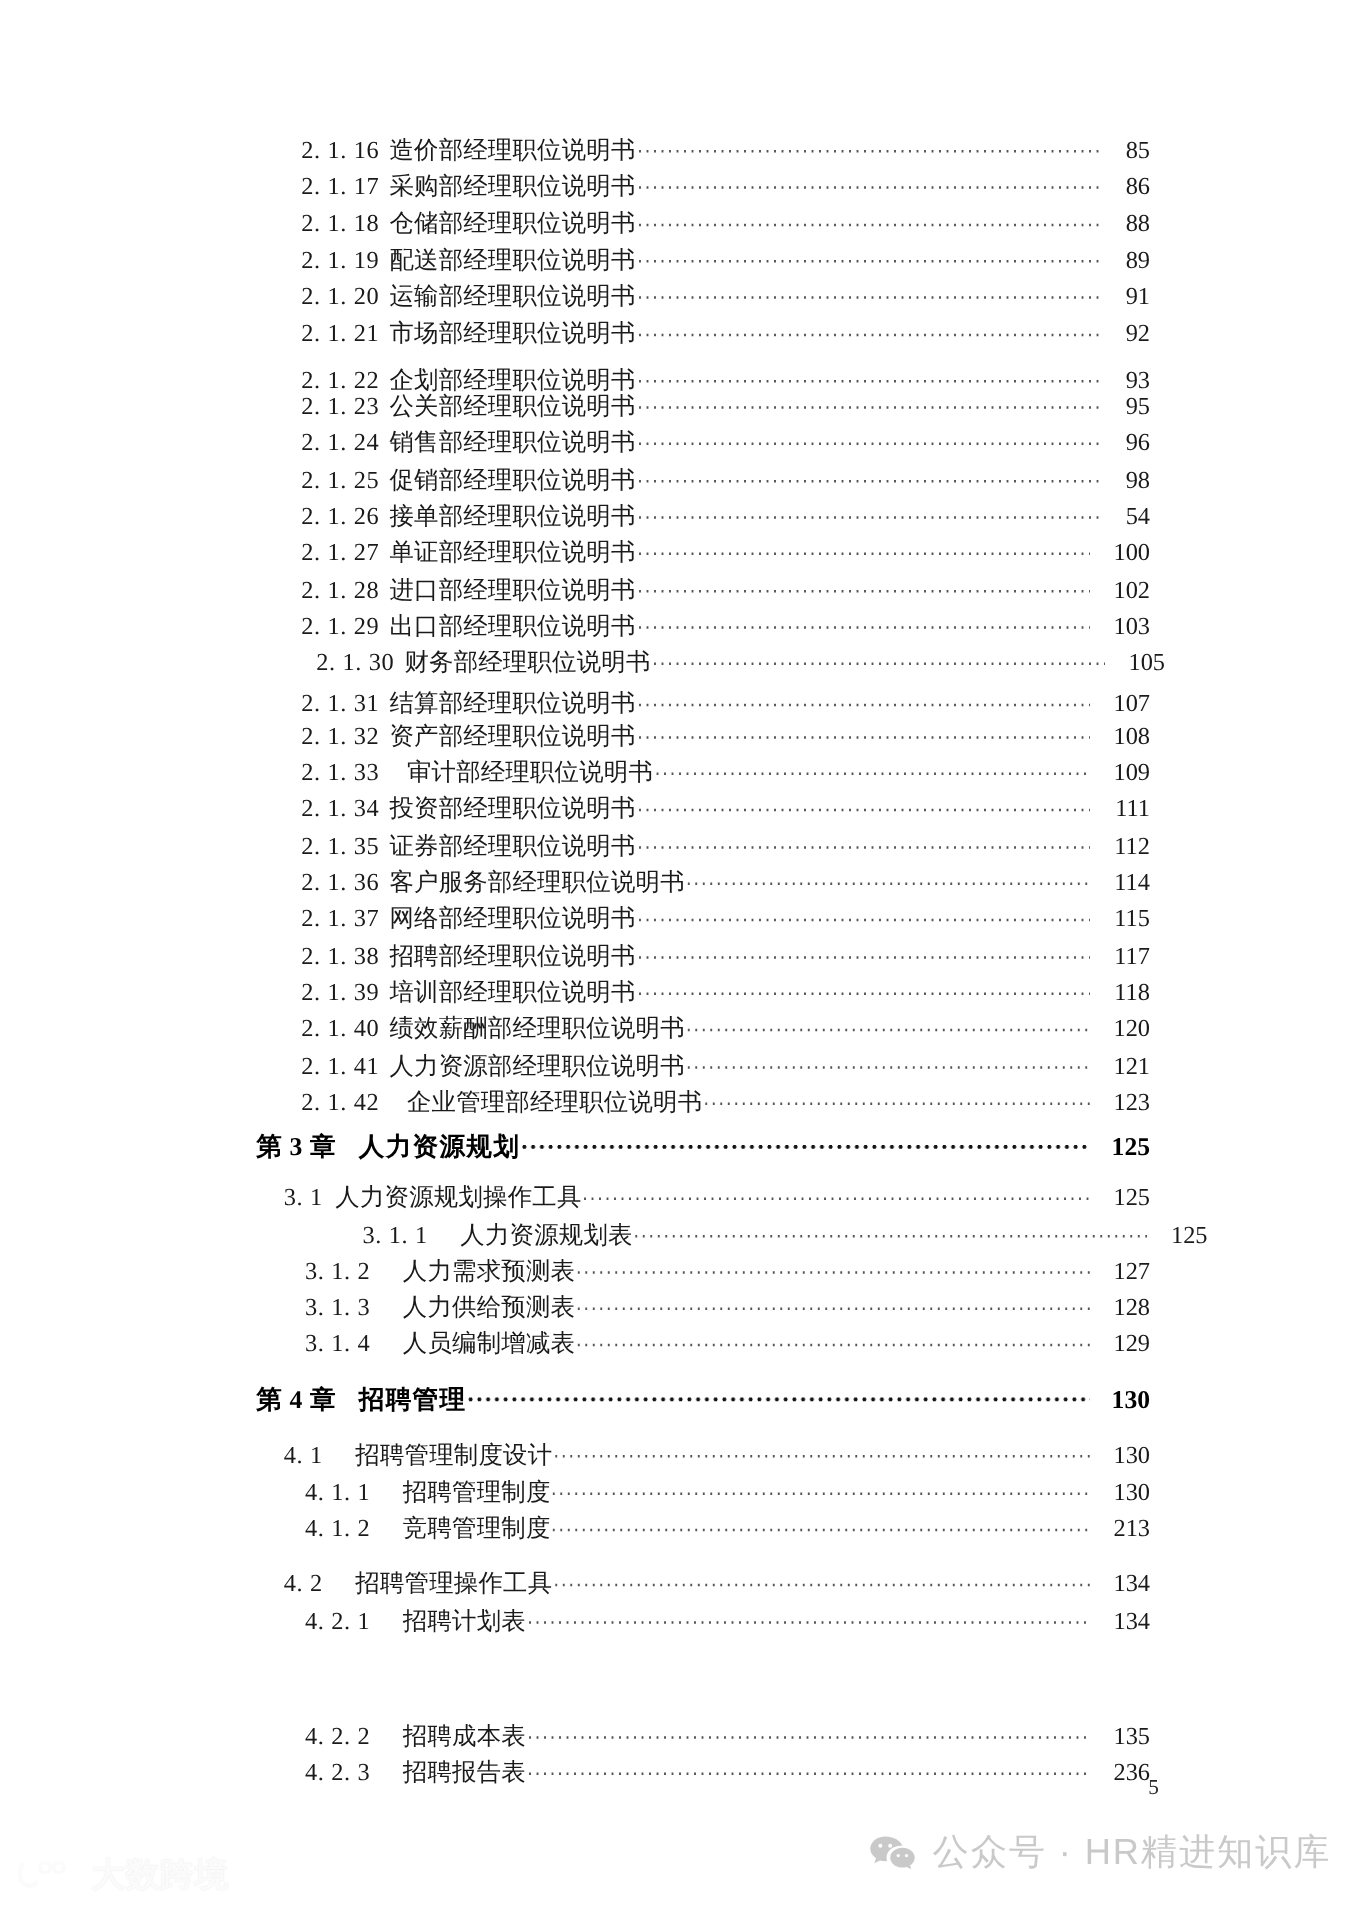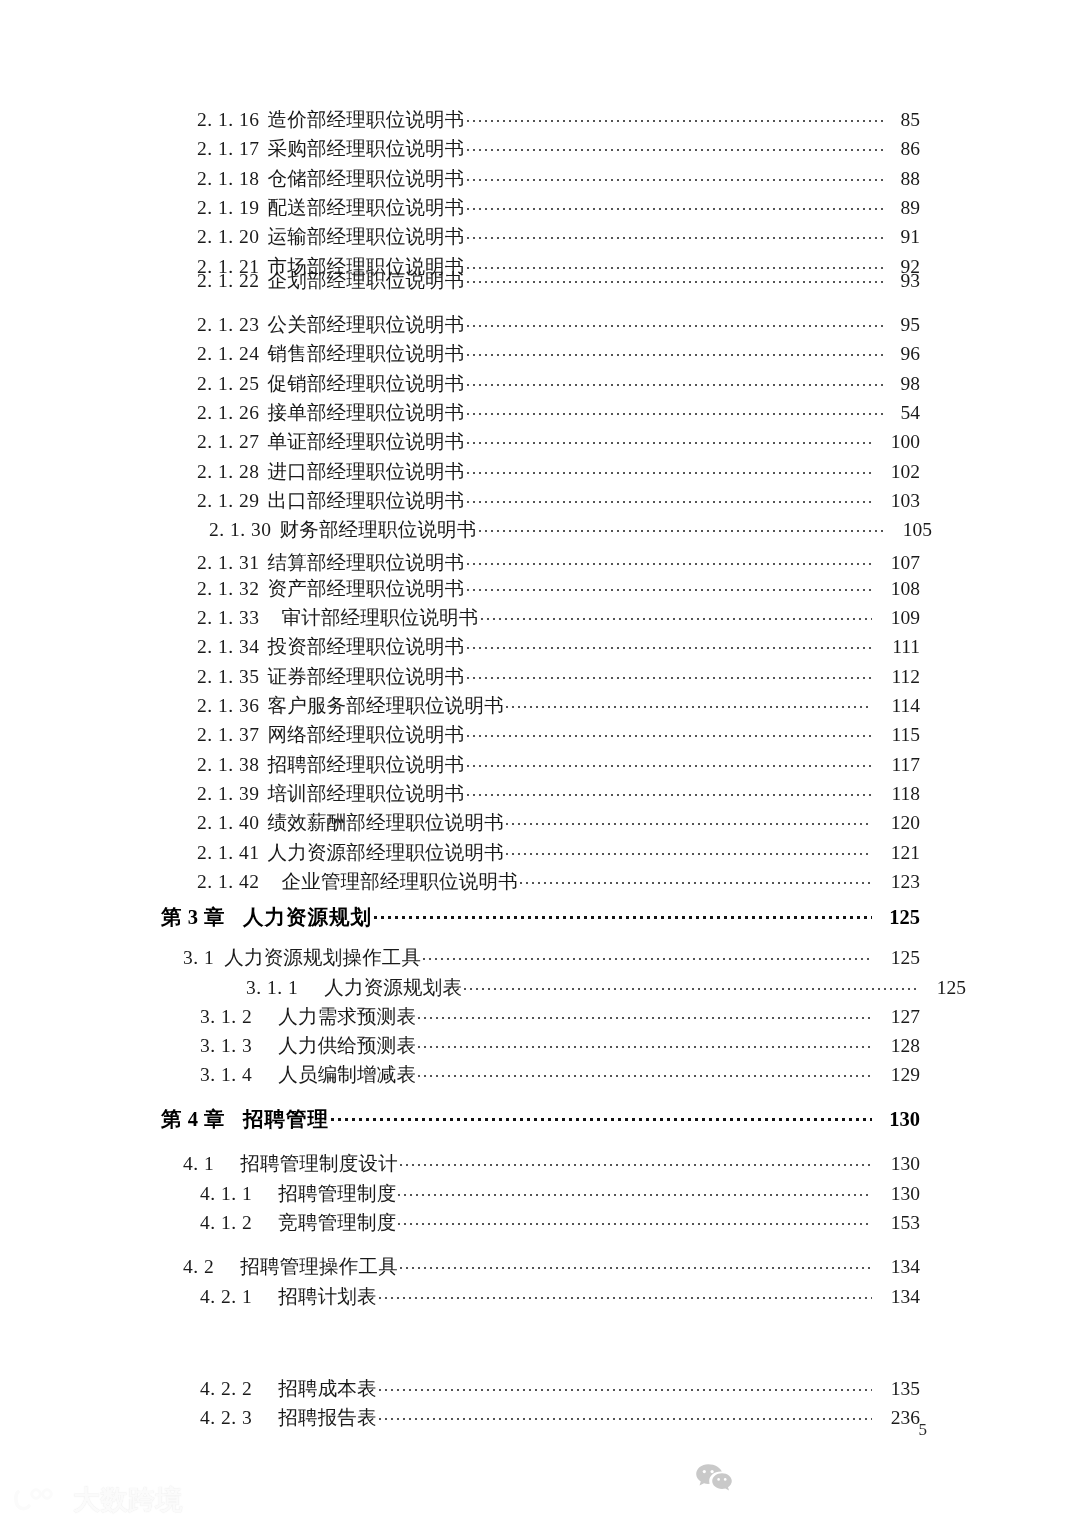--- a/index.html
+++ b/index.html
@@ -44,20 +44,21 @@
     white-space: nowrap;
   }
 
   .toc-row .num {
     display: inline-block;
     flex: 0 0 auto;
     font-family: "Liberation Serif", "DejaVu Serif", serif;
     font-size: 19.5px;
     letter-spacing: 0.5px;
     color: #1a1a1a;
+    margin-left: 44px;
   }
 
   .toc-row .title {
     flex: 0 0 auto;
     font-size: 19.5px;
     color: #1a1a1a;
     padding-left: 7px;
     letter-spacing: 0.2px;
   }
 
@@ -229,21 +230,21 @@
         <span class="page-wrap"><span class="page">91</span></span>
         <span class="right-pad"></span>
       </div>
       <div class="toc-row lvl-3" style="top: 252.5px;">
         <span class="num">2. 1. 21</span>
         <span class="title">市场部经理职位说明书</span>
         <span class="leader"></span>
         <span class="page-wrap"><span class="page">92</span></span>
         <span class="right-pad"></span>
       </div>
-      <div class="toc-row lvl-3" style="top: 267px;">
+      <div class="toc-row lvl-3" style="top: 290px;">
         <span class="num">2. 1. 22</span>
         <span class="title">企划部经理职位说明书</span>
         <span class="leader"></span>
         <span class="page-wrap"><span class="page">93</span></span>
         <span class="right-pad"></span>
       </div>
       <div class="toc-row lvl-3" style="top: 311.1px;">
         <span class="num">2. 1. 23</span>
         <span class="title">公关部经理职位说明书</span>
         <span class="leader"></span>
@@ -443,21 +444,21 @@
         <span class="num">4. 1. 1</span>
         <span class="title">招聘管理制度</span>
         <span class="leader"></span>
         <span class="page-wrap"><span class="page">130</span></span>
         <span class="right-pad"></span>
       </div>
       <div class="toc-row sec3 wide-page" style="top: 1209px;">
         <span class="num">4. 1. 2</span>
         <span class="title">竞聘管理制度</span>
         <span class="leader"></span>
-        <span class="page-wrap"><span class="page">153</span></span>
+        <span class="page-wrap"><span class="page">213</span></span>
         <span class="right-pad"></span>
       </div>
       <div class="toc-row sec2 sec2-wide wide-page" style="top: 1253px;">
         <span class="num">4. 2</span>
         <span class="title">招聘管理操作工具</span>
         <span class="leader"></span>
         <span class="page-wrap"><span class="page">134</span></span>
         <span class="right-pad"></span>
       </div>
       <div class="toc-row sec3 wide-page" style="top: 1283px;">
@@ -489,20 +490,21 @@
     <span class="wechat-icon">
       <svg viewBox="0 0 40 30" width="40" height="30" aria-hidden="true">
         <path d="M14.2 2.2C7.6 2.2 2.2 6.6 2.2 12c0 3.1 1.8 5.8 4.6 7.6L5.5 23.6l4.5-2.3c1.3.4 2.7.6 4.2.6.5 0 1 0 1.5-.1-.3-.9-.5-1.8-.5-2.8 0-5.2 5.1-9.4 11.4-9.4.4 0 .8 0 1.2.1C26.6 5.8 21 2.2 14.2 2.2z" fill="#c9c9c9"></path>
         <circle cx="10.3" cy="9.6" r="1.6" fill="#ffffff"></circle>
         <circle cx="18.1" cy="9.6" r="1.6" fill="#ffffff"></circle>
         <path d="M37.8 19.1c0-4.4-4.4-7.9-9.8-7.9s-9.8 3.5-9.8 7.9c0 4.4 4.4 7.9 9.8 7.9 1.2 0 2.3-.2 3.4-.5l3.6 1.9-1-3.1c2.3-1.5 3.8-3.7 3.8-6.2z" fill="#c9c9c9"></path>
         <circle cx="24.6" cy="17.4" r="1.3" fill="#ffffff"></circle>
         <circle cx="31.2" cy="17.4" r="1.3" fill="#ffffff"></circle>
       </svg>
     </span>
+    <span>公众号 · HR精进知识库</span>
   </div>
 
   <div id="brand-watermark">
     <span class="brand-mark">
       <svg viewBox="0 0 52 28" width="52" height="28" aria-hidden="true">
         <path d="M4 6c-3 2-3 12 1 15 3 2.5 8 2 10-1" stroke="#fbfbfb" stroke-width="3.6" fill="none" stroke-linecap="round"></path>
         <circle cx="22" cy="8" r="4.2" fill="none" stroke="#fbfbfb" stroke-width="3"></circle>
         <circle cx="33" cy="8" r="4.2" fill="none" stroke="#fbfbfb" stroke-width="3"></circle>
       </svg>
     </span>

